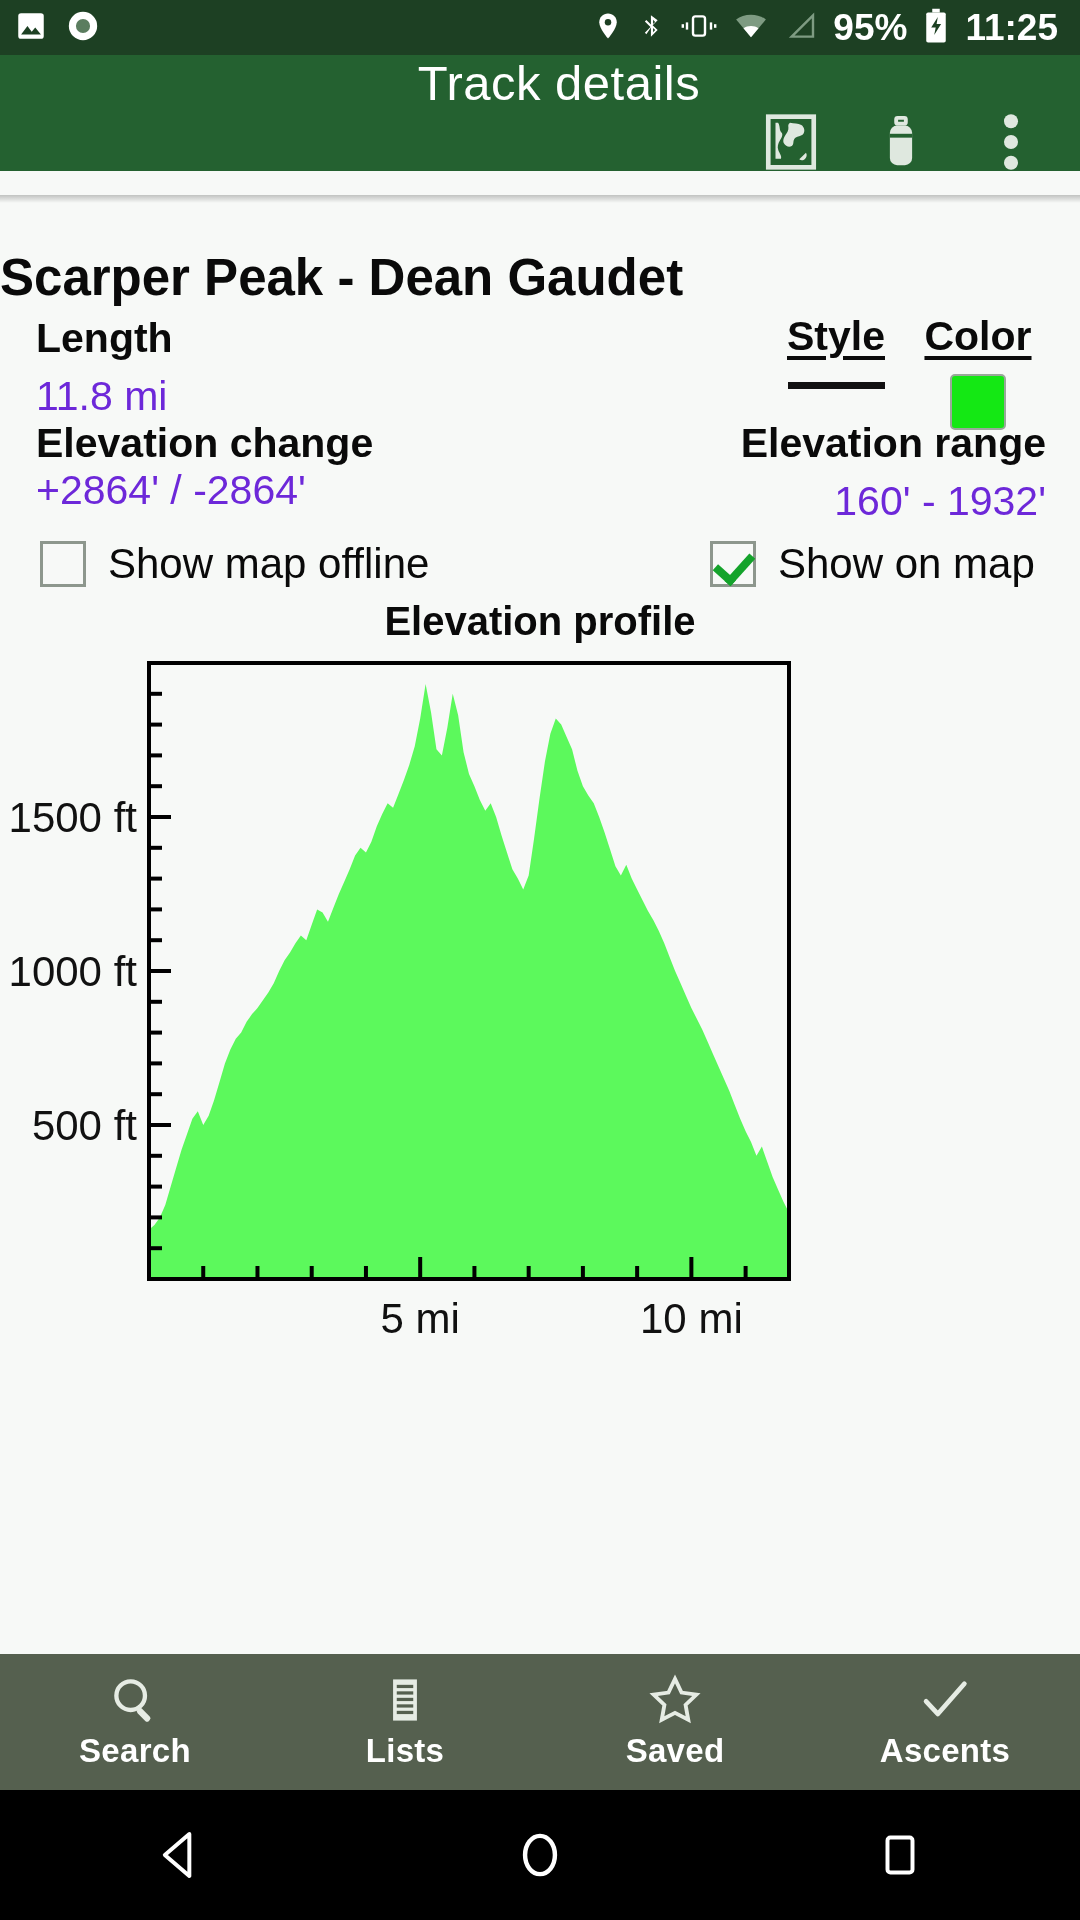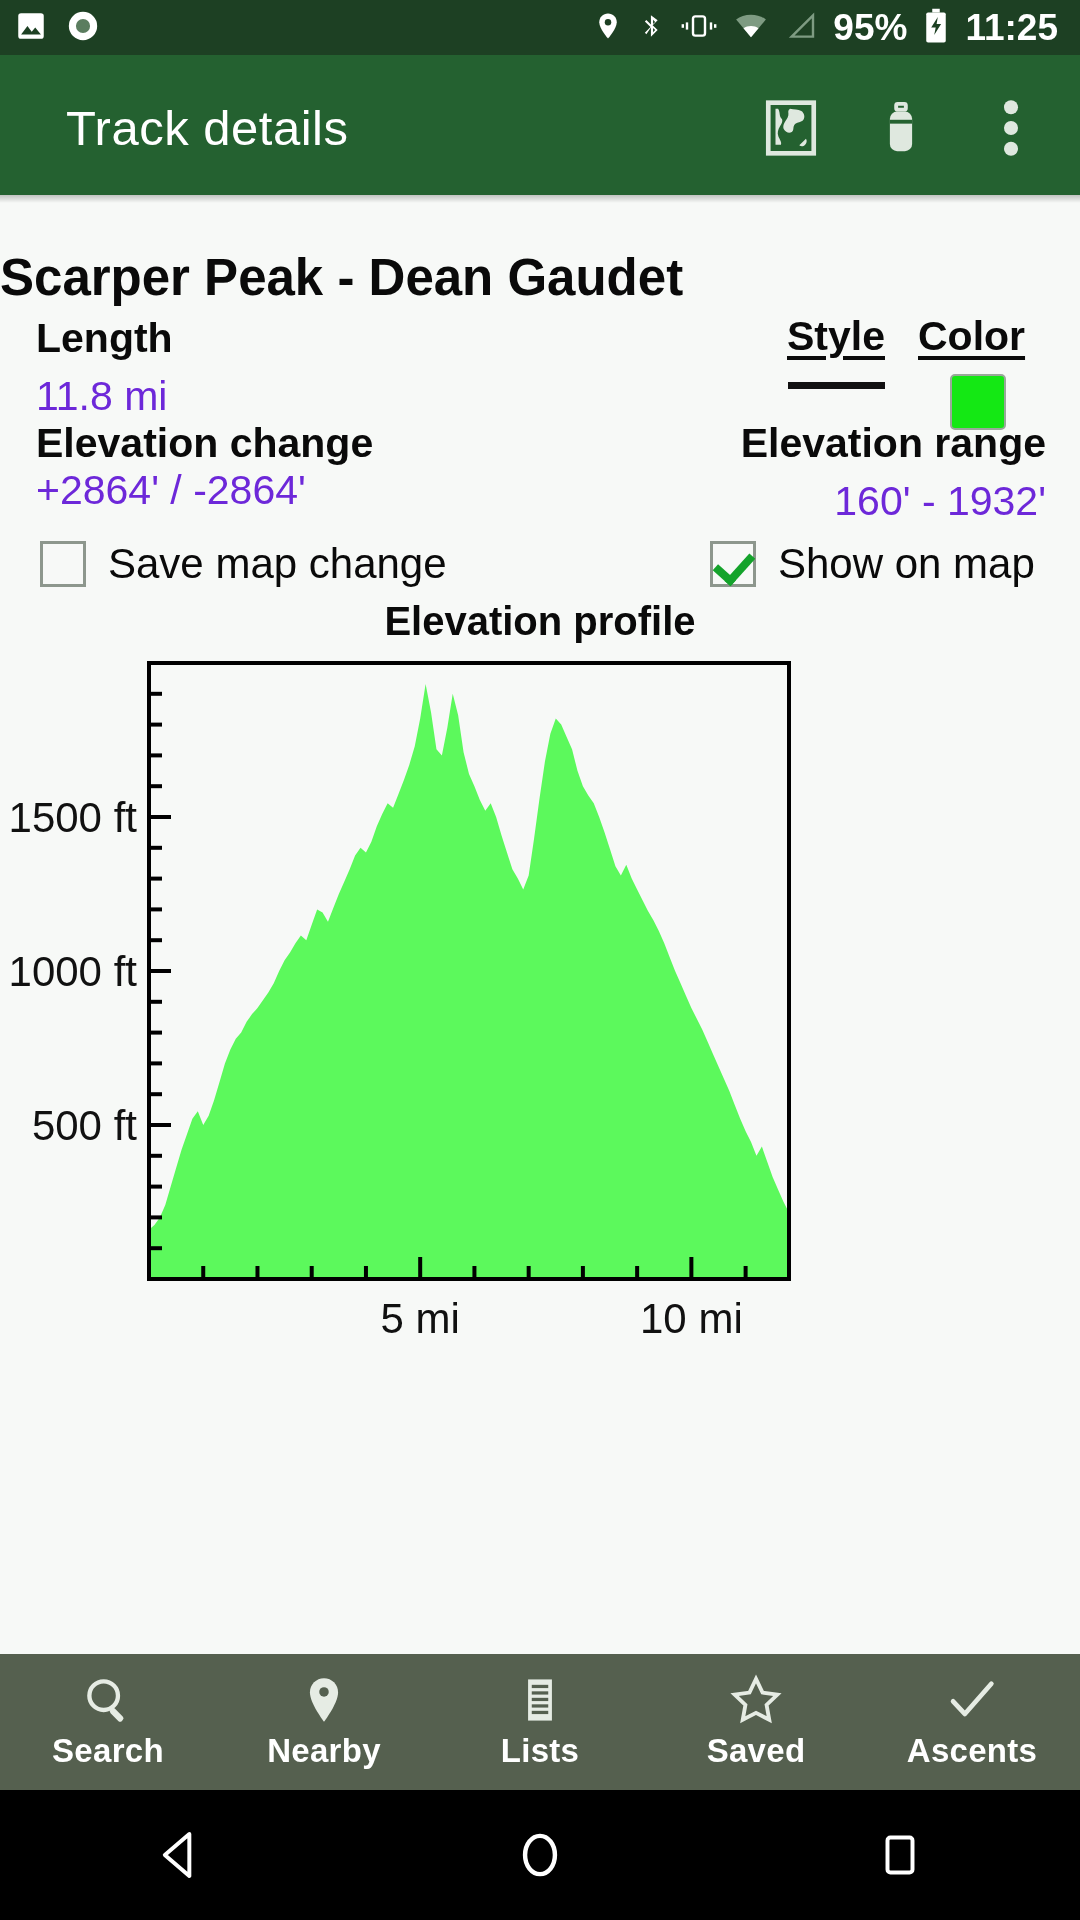--- a/index.html
+++ b/index.html
@@ -44,26 +44,27 @@
     letter-spacing: 0px;
     line-height: 1;
   }
   .sb-ico { display: block; }
 
   
   #app-bar {
     position: absolute;
     top: 55px; left: 0;
     width: 1080px;
-    height: 145px;
+    height: 116px;
     background: #246130;
     display: flex;
     align-items: center;
     box-sizing: border-box;
     padding: 0 28px 0 66px;
+    flex-direction: column;
   }
   #app-bar-title {
     color: #ffffff;
     font-size: 49px;
     font-weight: normal;
     letter-spacing: 0.5px;
     white-space: nowrap;
   }
   .bar-actions {
     margin-left: auto;
@@ -131,20 +132,21 @@
     left: 782px;
     top: 118px;
     width: 108px;
     text-align: center;
   }
   #color-block {
     position: absolute;
     left: 918px;
     top: 118px;
     width: 120px;
+    text-align: center;
   }
   .hdr-link {
     font-size: 41px;
     font-weight: bold;
     color: #0a0a0a;
     text-decoration: underline;
     text-underline-offset: 6px;
     cursor: pointer;
     display: inline-block;
   }
@@ -396,21 +398,21 @@
       <div class="stat-value" id="elev-change-value">+2864' / -2864'</div>
     </div>
 
     <div id="elev-range-block">
       <div class="stat-label">Elevation range</div>
       <div class="stat-value" id="elev-range-value">160' - 1932'</div>
     </div>
 
     <div class="chk-row" id="chk-offline-row">
       <div class="chk-box"></div>
-      <div class="chk-label">Save map change</div>
+      <div class="chk-label">Show map offline</div>
     </div>
 
     <div class="chk-row" id="chk-showmap-row">
       <div class="chk-box checked"></div>
       <div class="chk-label">Show on map</div>
     </div>
 
     <div id="chart-title">Elevation profile</div>
 
     <div id="chart-wrap">
@@ -466,29 +468,20 @@
         <svg width="52" height="52" viewBox="0 0 24 24">
             <circle cx="10" cy="10" r="6.6" fill="none" stroke="#e6ece4" stroke-width="2"></circle>
             <rect x="14.4" y="15.2" width="7.4" height="2.9" rx="1.2" transform="rotate(45 14.4 15.2)" fill="#e6ece4"></rect>
           </svg>
       </div>
       <div class="nav-label">Search</div>
     </div>
     <div class="nav-item">
       <div class="nav-ico">
         <svg width="52" height="52" viewBox="0 0 24 24">
-            <path d="M12 2C8.4 2 5.5 4.9 5.5 8.5c0 5 6.5 13.5 6.5 13.5s6.5-8.5 6.5-13.5C18.5 4.9 15.6 2 12 2z" fill="#e6ece4"></path>
-            <circle cx="12" cy="8.3" r="2.2" fill="#55604f"></circle>
-          </svg>
-      </div>
-      <div class="nav-label">Nearby</div>
-    </div>
-    <div class="nav-item">
-      <div class="nav-ico">
-        <svg width="52" height="52" viewBox="0 0 24 24">
             <rect x="6.5" y="2.5" width="11" height="19" fill="#e6ece4"></rect>
             <g fill="#55604f">
               <rect x="8.2" y="5" width="7.6" height="1.5"></rect>
               <rect x="8.2" y="8" width="7.6" height="1.5"></rect>
               <rect x="8.2" y="11" width="7.6" height="1.5"></rect>
               <rect x="8.2" y="14" width="7.6" height="1.5"></rect>
               <rect x="8.2" y="17" width="7.6" height="1.5"></rect>
             </g>
           </svg>
       </div>

